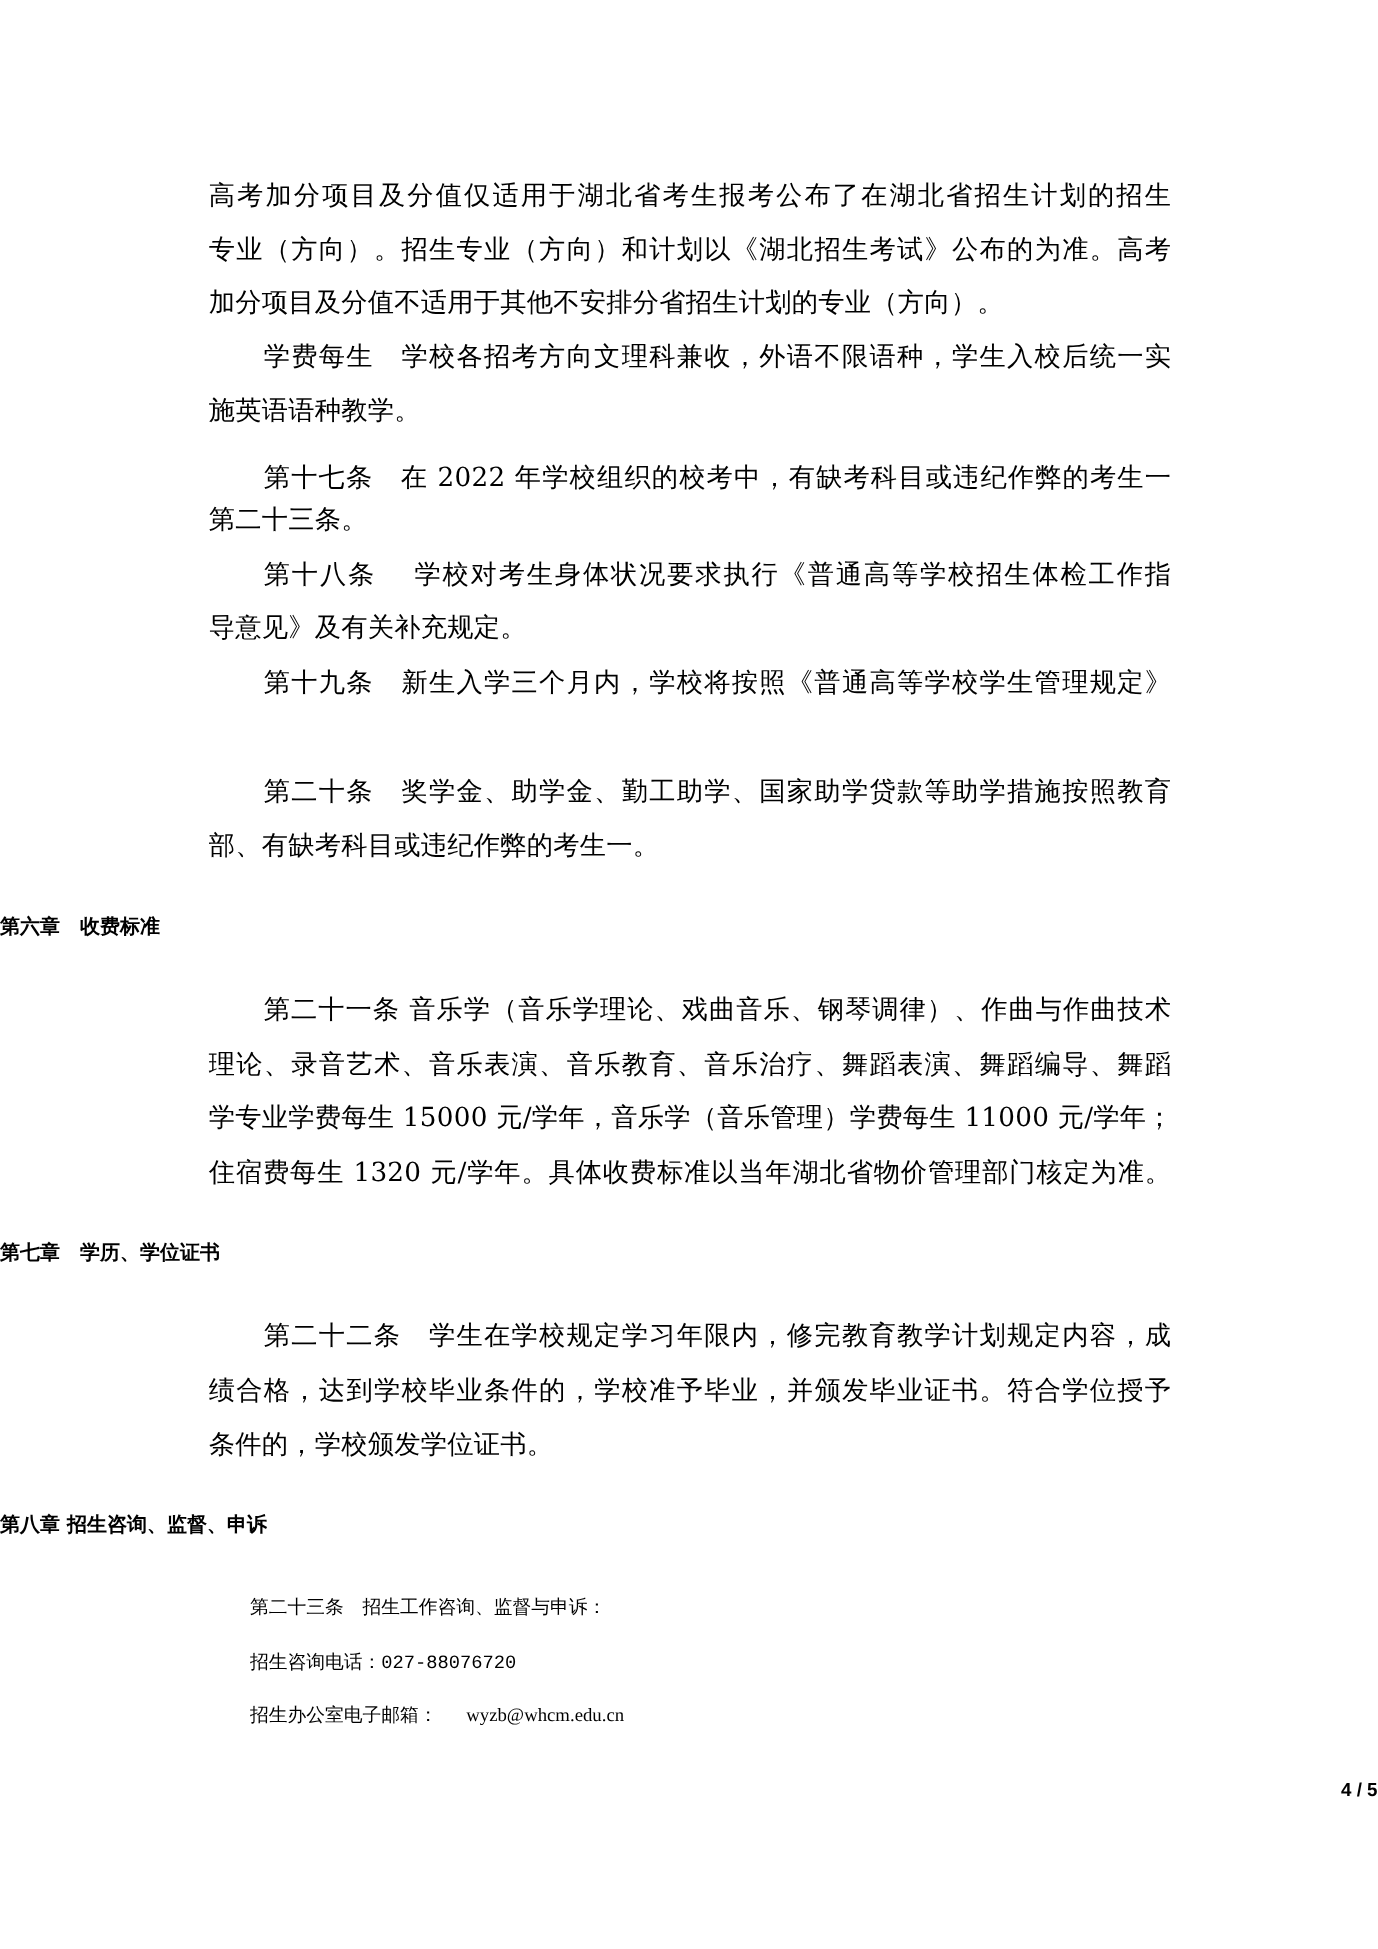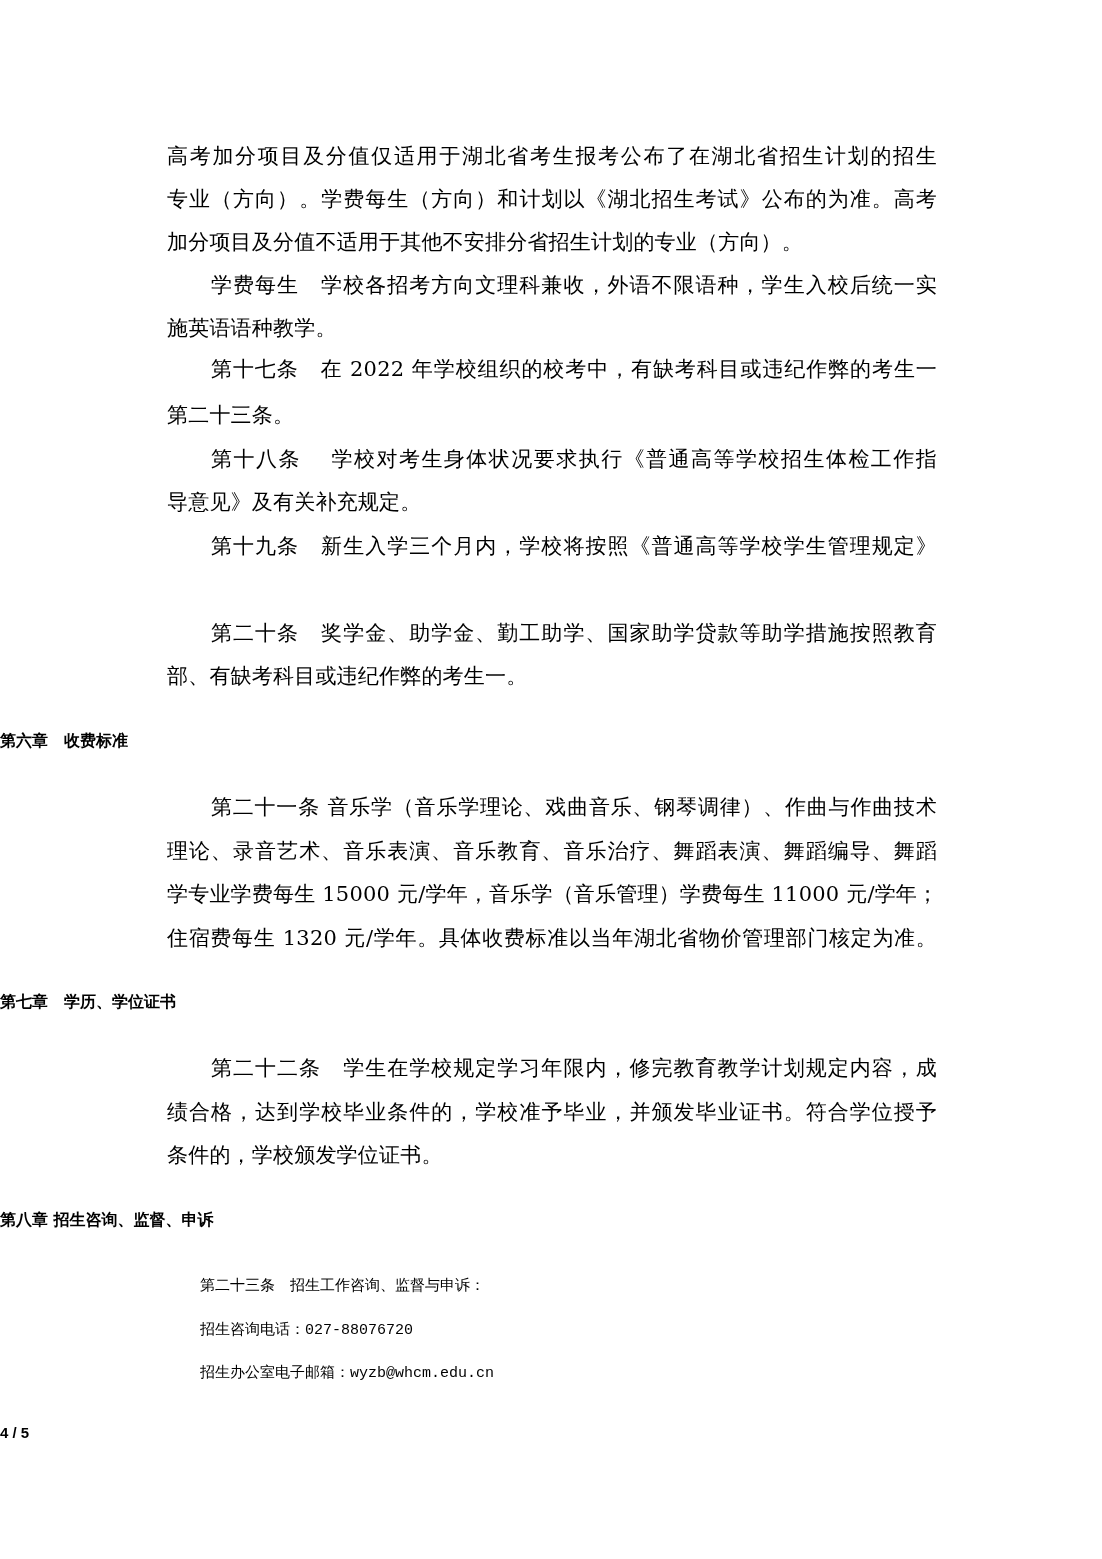--- a/index.html
+++ b/index.html
@@ -47,47 +47,47 @@
       font-size: 16px;
       line-height: 28px;
       font-weight: bold;
       font-family: "DejaVu Sans", "Liberation Sans", sans-serif;
       white-space: pre;
     }
     .footer {
       position: absolute;
       left: 0;
       width: 1102px;
-      text-align: left;
+      text-align: right;
       font-size: 15px;
       line-height: 20px;
       font-weight: bold;
       font-family: "Liberation Sans", sans-serif;
     }
     .contact {
       position: absolute;
       left: 200px;
       font-size: 15px;
       line-height: 28px;
       white-space: pre;
     }
   </style>
 </head>
 <body>
 
 <div class="page">
 
   <div class="line" style="top:142px">高考加分项目及分值仅适用于湖北省考生报考公布了在湖北省招生计划的招生</div>
-  <div class="line" style="top:185px">专业（方向）。学费每生（方向）和计划以《湖北招生考试》公布的为准。高考</div>
+  <div class="line" style="top:185px">专业（方向）。招生专业（方向）和计划以《湖北招生考试》公布的为准。高考</div>
   <div class="line last" style="top:228px">加分项目及分值不适用于其他不安排分省招生计划的专业（方向）。</div>
 
   <div class="line indent" style="top:271px">学费每生　学校各招考方向文理科兼收，外语不限语种，学生入校后统一实</div>
   <div class="line last" style="top:314px">施英语语种教学。</div>
 
-  <div class="line indent" style="top:355px">第十七条　在 2022 年学校组织的校考中，有缺考科目或违纪作弊的考生一</div>
+  <div class="line indent" style="top:368px">第十七条　在 2022 年学校组织的校考中，有缺考科目或违纪作弊的考生一</div>
   <div class="line last" style="top:401px">第二十三条。</div>
 
   <div class="line indent" style="top:445px">第十八条　 学校对考生身体状况要求执行《普通高等学校招生体检工作指</div>
   <div class="line last" style="top:488px">导意见》及有关补充规定。</div>
 
   <div class="line indent" style="top:532px">第十九条　新生入学三个月内，学校将按照《普通高等学校学生管理规定》</div>
 
   <div class="line indent" style="top:619px">第二十条　奖学金、助学金、勤工助学、国家助学贷款等助学措施按照教育</div>
   <div class="line last" style="top:662px">部、有缺考科目或违纪作弊的考生一。</div>
 
@@ -101,16 +101,16 @@
   <div class="heading" style="top:988px">第七章　学历、学位证书</div>
 
   <div class="line indent" style="top:1054px">第二十二条　学生在学校规定学习年限内，修完教育教学计划规定内容，成</div>
   <div class="line" style="top:1098px">绩合格，达到学校毕业条件的，学校准予毕业，并颁发毕业证书。符合学位授予</div>
   <div class="line last" style="top:1141px">条件的，学校颁发学位证书。</div>
 
   <div class="heading" style="top:1206px">第八章 招生咨询、监督、申诉</div>
 
   <div class="contact" style="top:1271px">第二十三条　招生工作咨询、监督与申诉：</div>
   <div class="contact" style="top:1315px"><span>招生咨询电话：</span><span style="font-family:'Liberation Mono', monospace;">027-88076720</span></div>
-  <div class="contact" style="top:1358px"><span>招生办公室电子邮箱：</span><span style="font-family:Liberation Mono, monospace;">wyzb@whcm.edu.cn</span></div>
+  <div class="contact" style="top:1358px"><span>招生办公室电子邮箱：</span><span style="font-family:Liberation Serif, serif;margin-left:23px;">wyzb@whcm.edu.cn</span></div>
 
   <div class="footer" style="top:1423px">4 / 5</div>
 </div>
 
 </body></html>

